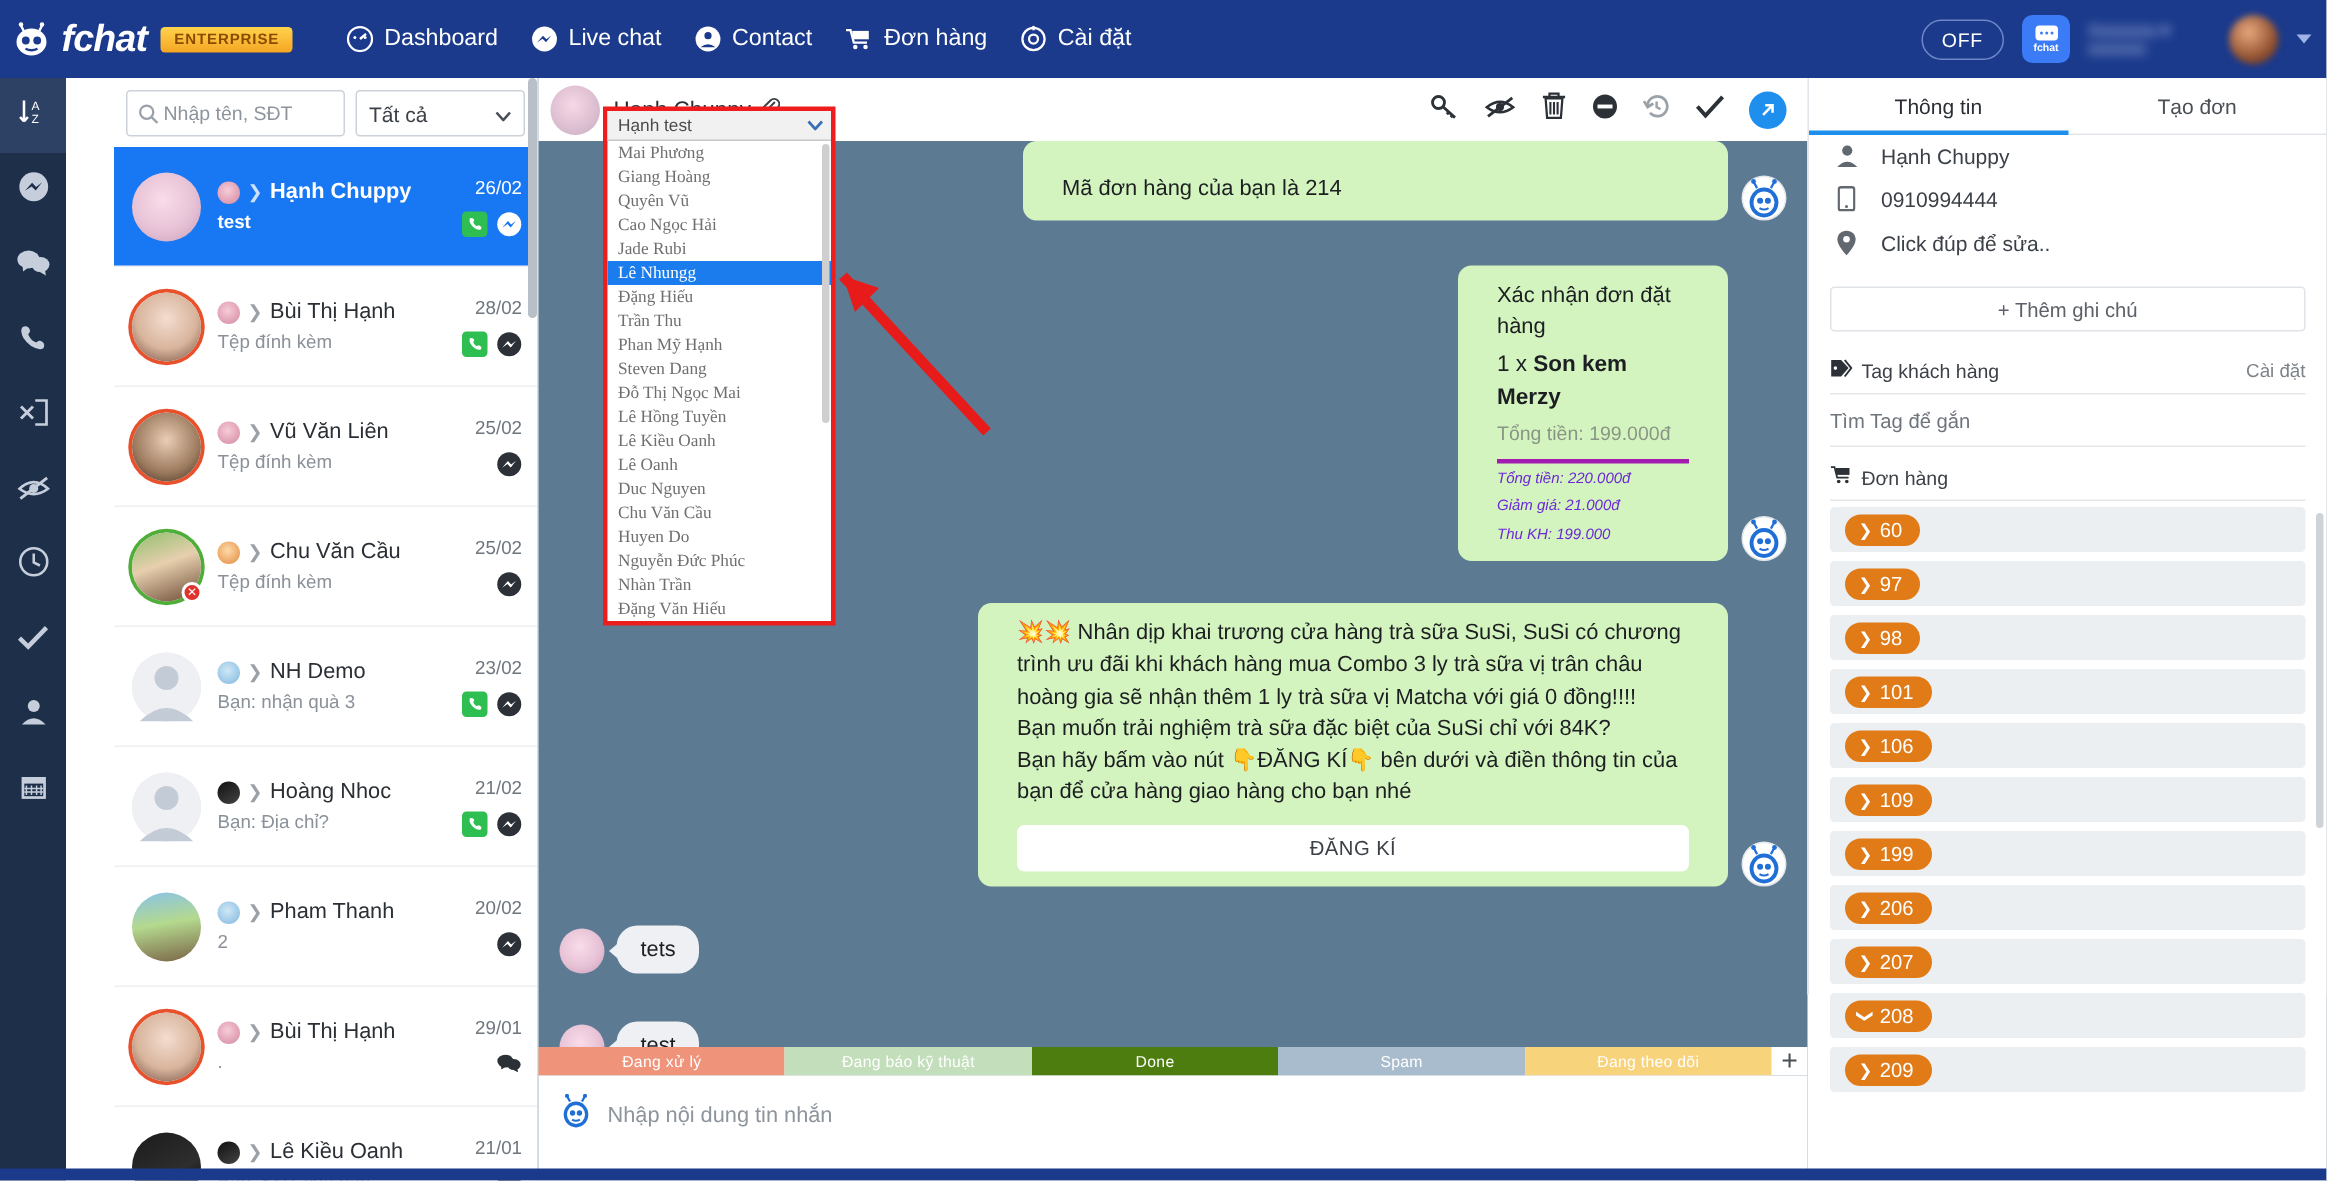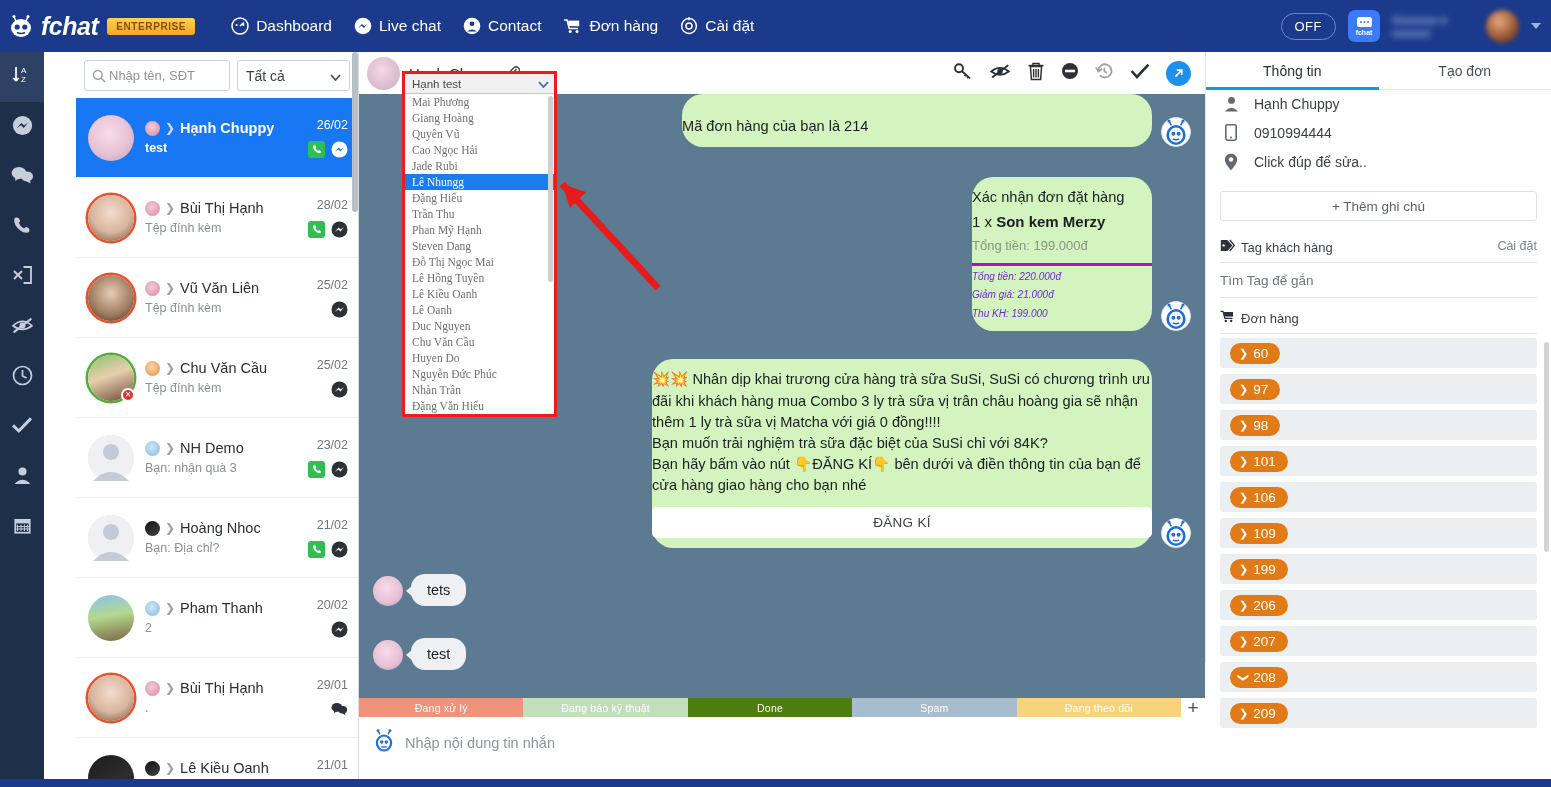--- a/index.html
+++ b/index.html
@@ -160,21 +160,21 @@
     background: #cfcfcf; border-radius: 3px;
   }
 
   
   .arrow-ann { position: absolute; left: 540px; top: 170px; z-index: 35; pointer-events:none; }
 
   .msgs { position: relative; height: 604px; padding: 0 14px; overflow: hidden; }
   .row { display: flex; align-items: flex-end; margin-bottom: 13px; }
   .row.out { justify-content: flex-end; }
   .bubble-green {
-    background: #d3f4bf; border-radius: 21px; padding: 10px 0;
+    background: #d3f4bf; border-radius: 9px; padding: 10px 26px;
     font-size: 14.6px; color: #1c1e21; line-height: 1.45; max-width: 530px;
   }
   .bot-av {
     width: 30px; height: 30px; border-radius: 50%; background: #fff;
     margin-left: 9px; flex:0 0 30px; display:flex;align-items:center;justify-content:center;
     border: 1px solid #e3e6ea;
   }
   .ord-title { font-size: 14.6px; color: #1c1e21; }
   .ord-item { font-size: 15px; color: #1c1e21; margin-top: 3px; }
   .ord-item b { font-weight: bold; }
@@ -226,21 +226,21 @@
   }
   .rrow { display: flex; align-items: center; gap: 14px; padding: 6px 16px; }
   .rrow .ricon { width: 18px; display:flex; justify-content:center; color: #62686f; }
   .rrow .rtxt { font-size: 14px; color: #3c4148; }
   .addnote {
     margin: 14px 14px 0 14px; height: 30px; border: 1px solid #dfe3e8; border-radius: 3px;
     display: flex; align-items: center; justify-content: center;
     font-size: 13.5px; color: #5c6169;
   }
   .sect-head {
-    margin: 18px 14px 0 14px; display: flex; align-items: flex-start;
+    margin: 18px 14px 0 14px; display: flex; align-items: center;
     border-bottom: 1px solid #e4e7ea; padding-bottom: 7px;
   }
   .sect-head .st { font-size: 13px; color: #3c4148; display:flex;align-items:center;gap:6px;}
   .sect-head .sa { margin-left: auto; font-size: 12.5px; color: #7d838b; }
   .tags { display: flex; gap: 7px; padding: 9px 14px 0 14px; }
   .tag {
     background: #cdf0f7; border-radius: 11px; padding: 3px 10px;
     font-size: 11.5px; color: #3d7f8c;
   }
   .tagsearch {

